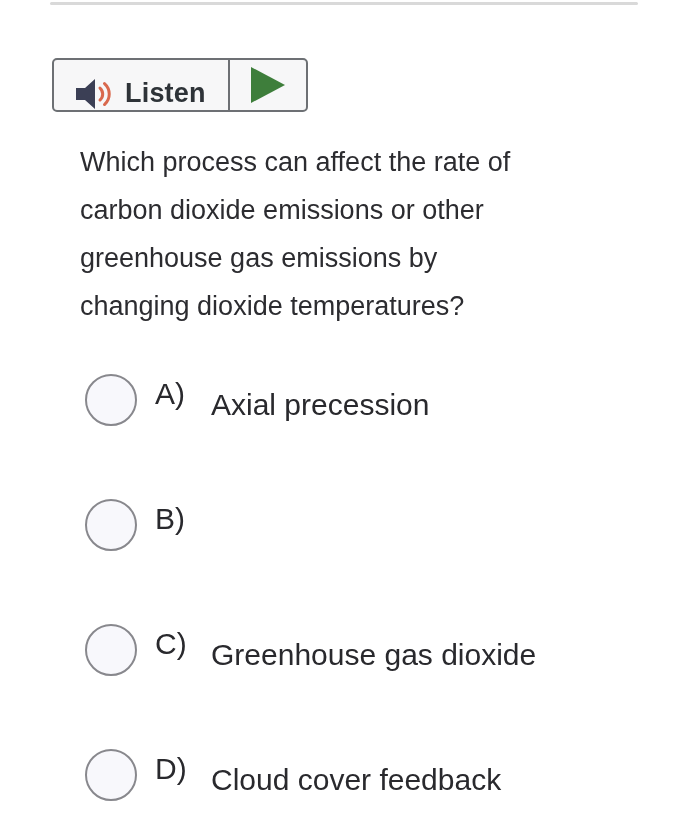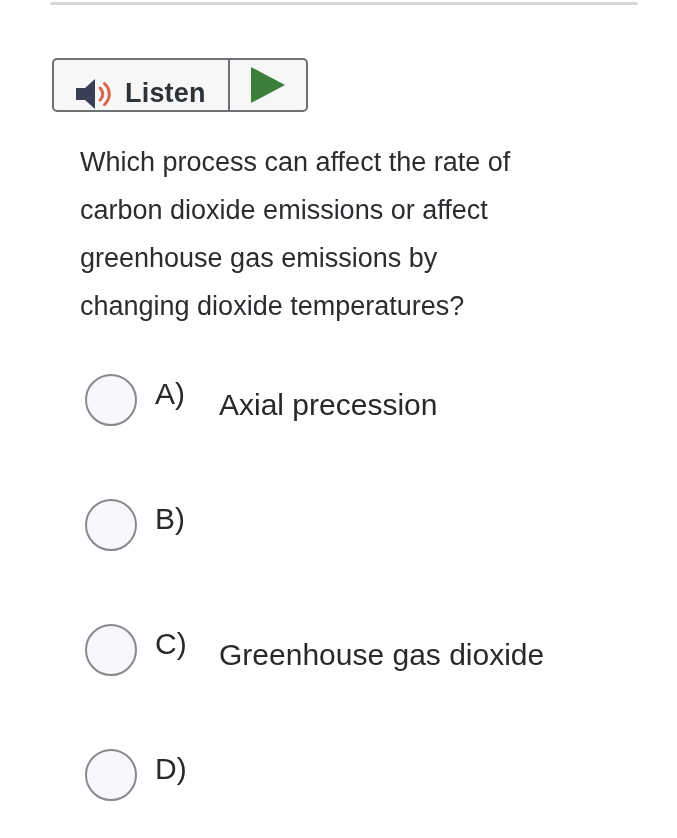--- a/index.html
+++ b/index.html
@@ -87,21 +87,21 @@
   .opt-letter {
     margin-left: 18px;
     width: 48px;
     font-size: 30px;
     color: #29292d;
     position: relative;
     top: -6px;
     flex: 0 0 auto;
   }
   .opt-text {
-    margin-left: 16px;
+    margin-left: 8px;
     font-size: 30px;
     color: #29292d;
     position: relative;
     top: 5px;
     white-space: nowrap;
   }
 </style>
 </head>
 <body>
 
@@ -122,21 +122,21 @@
     <span style="display:flex;">
       <svg width="36" height="38" viewBox="0 0 36 38">
         <polygon points="1,1 35,19 1,37" fill="#3e7e3b"></polygon>
       </svg>
     </span>
   </div>
 </div>
 
 <div class="question">
   <div>Which process can affect the rate of</div>
-  <div>carbon dioxide emissions or affect</div>
+  <div>carbon dioxide emissions or other</div>
   <div>greenhouse gas emissions by</div>
   <div>changing dioxide temperatures?</div>
 </div>
 
 <div class="options">
 
   <div class="option-row">
     <div class="radio"></div>
     <div class="opt-letter">A)</div>
     <div class="opt-text">Axial precession</div>
@@ -149,15 +149,16 @@
 
   <div class="option-row">
     <div class="radio"></div>
     <div class="opt-letter">C)</div>
     <div class="opt-text">Greenhouse gas dioxide</div>
   </div>
 
   <div class="option-row">
     <div class="radio"></div>
     <div class="opt-letter">D)</div>
+    <div class="opt-text">Cloud cover feedback</div>
   </div>
 
 </div>
 
 </body></html>

